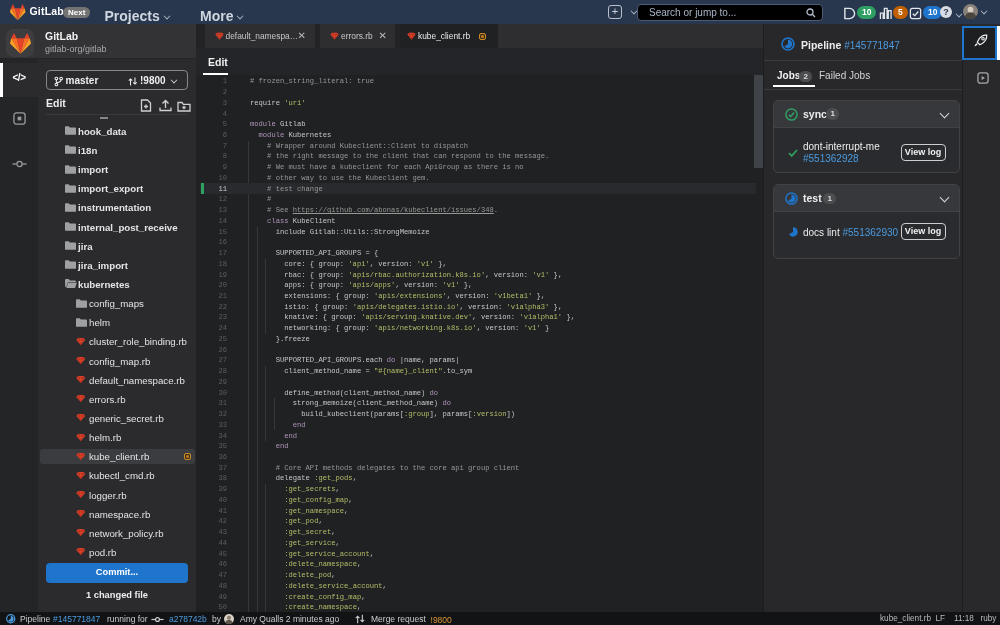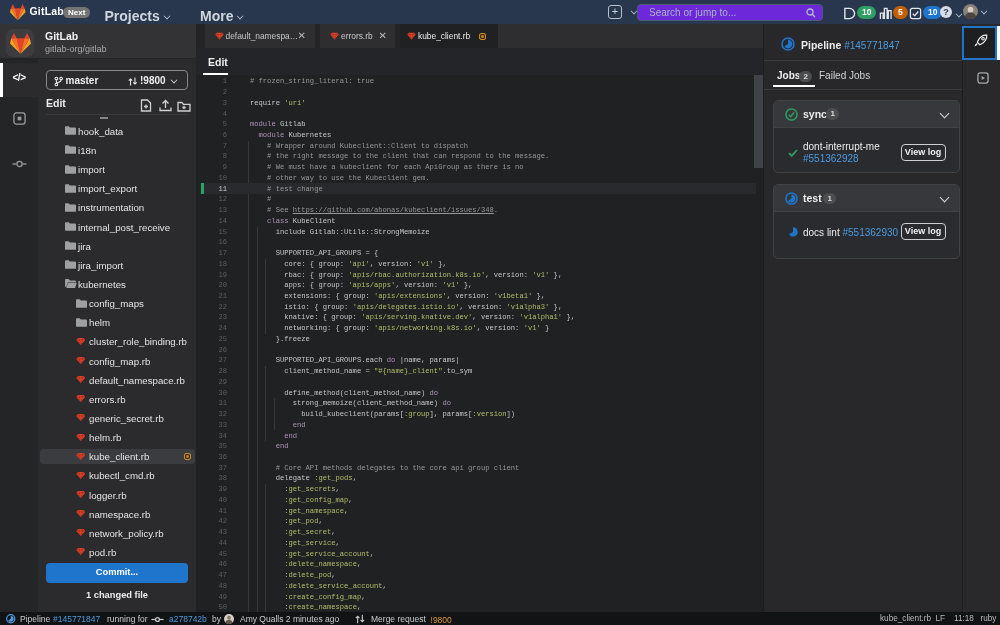--- a/index.html
+++ b/index.html
@@ -8,21 +8,21 @@
   .abs { position:absolute; }
 
   
   #nav { left:0; top:0; width:1000px; height:24px; background:#28374e; }
   #nav .brand { left:10px; top:4px; width:15.5px; height:16.5px; }
   #nav .gl { left:29.5px; top:5px; color:#fff; font-size:10.5px; font-weight:bold; letter-spacing:.2px; }
   #nav .next { left:63px; top:7px; background:#737373; color:#fff; font-size:8px; font-weight:bold; padding:0.5px 5px 1.5px; border-radius:6px; }
   .navlink { color:#cfd6df; font-size:14px; font-weight:bold; top:8px; }
   .chev { display:inline-block; width:6px; height:6px; border-right:1.4px solid #b6bdc9; border-bottom:1.4px solid #b6bdc9; transform:rotate(45deg) scale(.8); margin-left:4px; vertical-align:2px; }
   #plusbox { left:608px; top:5px; width:14px; height:14px; border:1.3px solid #b9c0cc; border-radius:3px; color:#cdd3dd; font-size:11px; line-height:11px; text-align:center; }
-  #search { left:637px; top:3.5px; width:186px; height:17px; background:#6d28d9; border:1px solid #4d5c75; border-radius:4px; color:#aab5c6; font-size:10px; line-height:15.5px; padding-left:11px; }
+  #search { left:637px; top:3.5px; width:186px; height:17px; background:#000000; border:1px solid #4d5c75; border-radius:4px; color:#aab5c6; font-size:10px; line-height:15.5px; padding-left:11px; }
   #search .mag { position:absolute; right:6px; top:3px; }
   .pillico { top:4px; color:#e3e7ec; }
   .cpill { display:inline-block; color:#fff; font-size:8.5px; font-weight:bold; border-radius:8px; padding:1px 5px 1.5px; vertical-align:3px; margin-left:1px; }
 
   
   #lhead { left:0; top:24px; width:196px; height:35px; background:#333336; border-bottom:1px solid #242427; }
   #lhead .tile { position:absolute; left:6px; top:5px; width:28px; height:28px; background:#3d3d40; border-radius:7px; }
   #lhead .t1 { position:absolute; left:45px; top:6px; color:#f2f2f2; font-size:10.5px; font-weight:bold; }
   #lhead .t2 { position:absolute; left:45px; top:20px; color:#a8a9ab; font-size:9px; }
 
@@ -32,21 +32,21 @@
   #lstrip .ic { position:absolute; left:0; width:38px; text-align:center; }
 
   
   #tree { left:38px; top:59px; width:158px; height:553px; background:#2b2b2e; }
   #branchbtn { position:absolute; left:8px; top:11px; width:142px; height:20px; border:1px solid #86888b; border-radius:4px; color:#ededee; font-size:10px; font-weight:bold; }
   #editrow { position:absolute; left:8px; top:38px; width:142px; height:16px; color:#ededee; font-size:10.5px; font-weight:bold; }
   #treescroll { position:absolute; left:0; top:56px; width:158px; height:443px; overflow:hidden; }
   .trow { position:relative; z-index:0; height:19.15px; line-height:19.15px; color:#e4e4e5; font-size:9.7px; white-space:nowrap; }
   .trow .fic { position:absolute; top:4.5px; }
   .trow.sel { } .trow.sel::before { content:""; position:absolute; left:1.5px; right:1.5px; top:2px; bottom:2px; background:#3b3c3f; border-radius:3px; z-index:-1; }
-  .lab1 { padding-left:40px; } .lab2 { padding-left:51px; }
+  .lab1 { padding-left:40px;font-weight:bold; } .lab2 { padding-left:51px; }
   .ic1 { left:27px; } .ic2 { left:38px; }
   #commitbtn { position:absolute; left:8px; top:504px; width:142px; height:19.5px; background:#1f75cb; border-radius:4px; color:#fff; font-size:9.3px; font-weight:bold; text-align:center; line-height:19.5px; }
   #chfiles { position:absolute; left:0; top:531px; width:158px; text-align:center; color:#ededee; font-size:9.3px; font-weight:bold; }
 
   
   #tabbar { left:196px; top:24px; width:567px; height:24px; background:#2e2e31; }
   #tabbar .gap { position:absolute; top:0; height:24px; background:#232326; }
   .tab { position:absolute; top:0; height:24px; background:#2e2e31; color:#c6c7c9; font-size:8.4px; line-height:24px; white-space:nowrap; }
   .tab.active { background:#1f2123; color:#e9eaeb; }
   .tab .rb { position:absolute; top:7.5px; }

